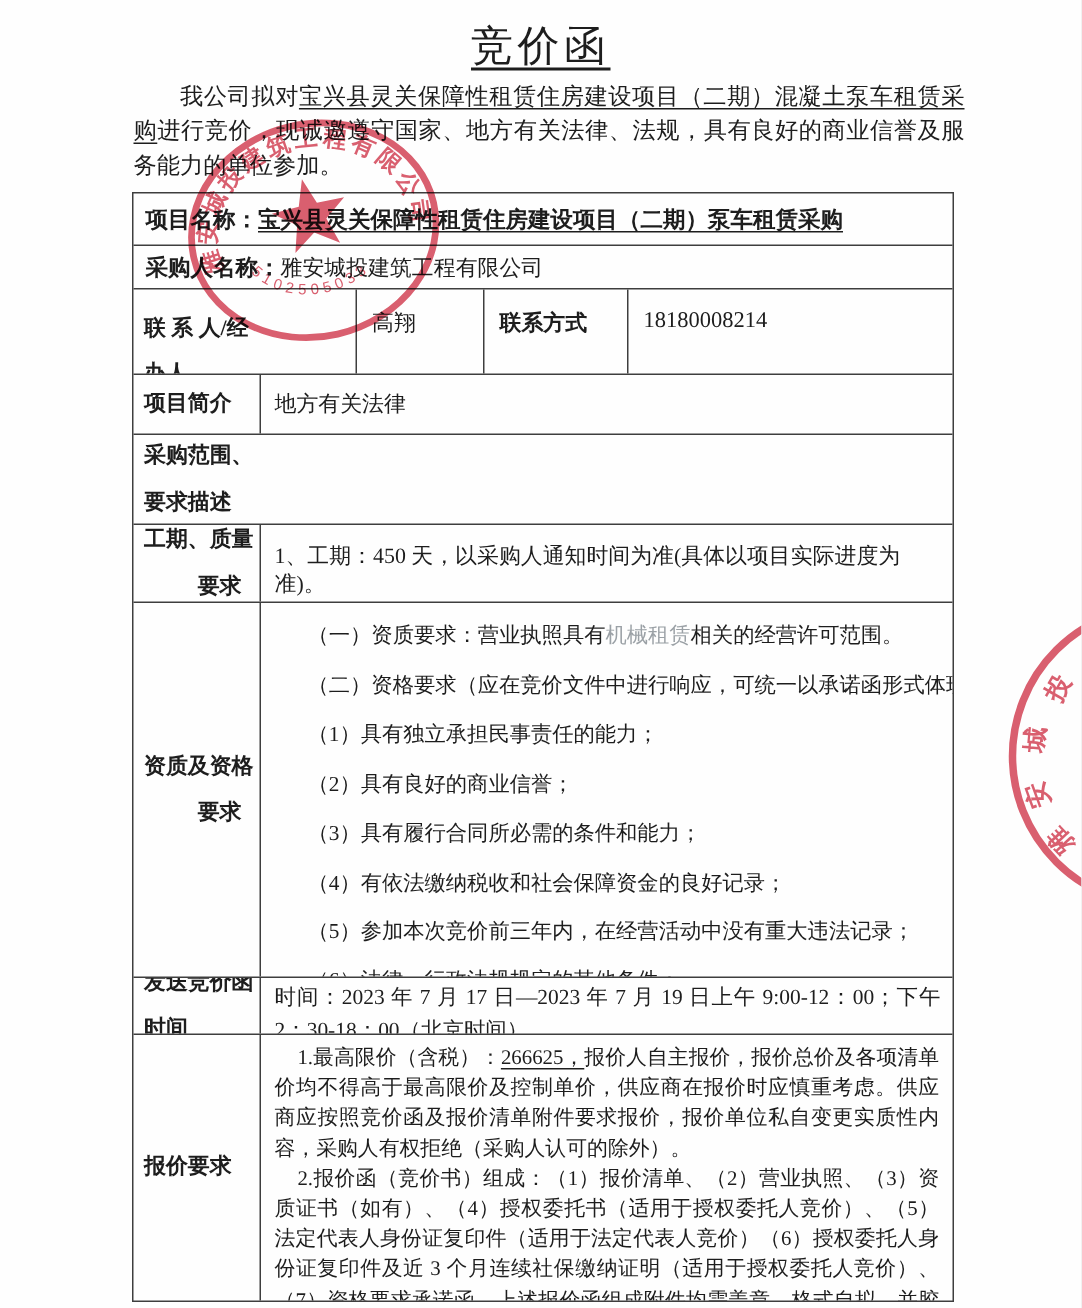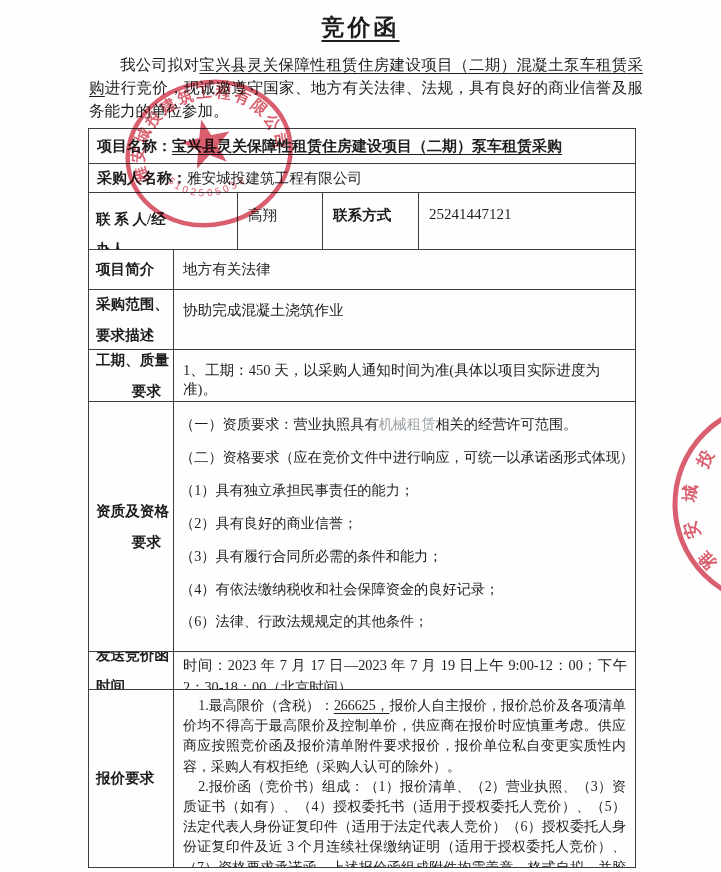--- a/index.html
+++ b/index.html
@@ -3,21 +3,21 @@
 <meta charset="utf-8">
 <style>
   html,body{margin:0;padding:0;background:#e8e8e8;}
   .page{
     position:relative; width:721px; height:872px; background:#fefefe;
     overflow:hidden; font-family:"Liberation Serif","DejaVu Serif",serif;
     color:#1d1d1d; margin:0 auto;
   }
   
   .title{position:absolute; top:12px; left:0; width:100%; text-align:center;}
-  .title span{font-size:23px; font-weight:bold; letter-spacing:3px;
+  .title span{font-size:28px; font-weight:normal; letter-spacing:3px;
     text-decoration:underline; text-underline-offset:5px; text-decoration-thickness:1.5px;}
   .intro{position:absolute; top:52px; left:88px; width:554px;
     font-size:15.5px; line-height:23px; text-align:justify; text-indent:2em; margin:1px;}
   .u{text-decoration:underline; text-underline-offset:3px;}
   
   .doc-table{position:absolute; left:88px; top:128px; width:548px;
     border:1.3px solid #3e3e3e; box-sizing:border-box; background:transparent;}
   .row{display:flex; box-sizing:border-box;}
   .row + .row{border-top:1px solid #3e3e3e;}
   .cell{box-sizing:border-box; overflow:hidden;}
@@ -39,21 +39,21 @@
   .r9{height:178px;}
   .c-contact-lbl{width:148px; flex:0 0 148px; padding:11px 4px 0 7px;
     font-weight:bold; font-size:14.6px; line-height:30px;}
   .c-contact-name{width:85px; flex:0 0 85px; padding:13px 4px 0 10px; font-size:14.6px;}
   .c-contact-mlbl{width:96px; flex:0 0 96px; padding:13px 4px 0 10px;
     font-weight:bold; font-size:14.6px;}
   .c-contact-phone{flex:1; padding:13px 6px 0 10px; font-size:15px;}
   .contentcol{flex:1; padding:0 8px 0 9px;}
   .vcenter{display:flex; align-items:center;}
   .vtop{padding-top:11px;}
-  .qualwrap{flex:1; padding:6px 6px 0 6px;}
+  .qualwrap{flex:1; padding:6px 6px 0 31px;}
   .qline{line-height:32.9px; font-size:14.2px; white-space:nowrap;}
   .gray{color:#9ba1a6;}
   .timecell{flex:1; padding:3px 8px 0 9px; font-size:14.3px; line-height:21.5px; text-align:justify;}
   .quotecell{flex:1; padding:6px 9px 0 9px; font-size:13.9px; line-height:20.2px; text-align:justify;}
   .quotecell p{margin:0; text-indent:1.1em;}
   
   .stamp{position:absolute; mix-blend-mode:multiply; opacity:.88;}
   .stamp1{left:124px; top:78px; transform:rotate(-13deg);}
   .stamp2{left:632px; top:396px;}
 </style>
@@ -87,40 +87,37 @@
         <div>联 系 人/经</div>
         <div>办人</div>
       </div>
       <div class="cell c-contact-name">
         <span>高翔</span>
       </div>
       <div class="cell c-contact-mlbl">
         <span>联系方式</span>
       </div>
       <div class="cell c-contact-phone">
-        <span>25241447121</span>
+        <span>18180008214</span>
       </div>
     </div>
 
     <div class="row r4">
       <div class="cell lblcol">
         <div>项目简介</div>
       </div>
       <div class="cell contentcol vcenter val">
         <span>地方有关法律</span>
       </div>
     </div>
 
     <div class="row r5">
       <div class="cell lblcol">
         <div>采购范围、</div>
         <div>要求描述</div>
-      </div>
-      <div class="cell contentcol vtop val">
-        <span>协助完成混凝土浇筑作业</span>
       </div>
     </div>
 
     <div class="row r6">
       <div class="cell lblcol">
         <div>工期、质量</div>
         <div class="c2">要求</div>
       </div>
       <div class="cell contentcol vtop val">
         <span>1、工期：450 天，以采购人通知时间为准(具体以项目实际进度为准)。</span>
@@ -132,20 +129,21 @@
         <div>资质及资格</div>
         <div class="c2">要求</div>
       </div>
       <div class="cell qualwrap">
         <div class="qline"><span>（一）资质要求：营业执照具有</span><span class="gray">机械租赁</span><span>相关的经营许可范围。</span></div>
         <div class="qline">（二）资格要求（应在竞价文件中进行响应，可统一以承诺函形式体现）</div>
         <div class="qline">（1）具有独立承担民事责任的能力；</div>
         <div class="qline">（2）具有良好的商业信誉；</div>
         <div class="qline">（3）具有履行合同所必需的条件和能力；</div>
         <div class="qline">（4）有依法缴纳税收和社会保障资金的良好记录；</div>
+        <div class="qline">（5）参加本次竞价前三年内，在经营活动中没有重大违法记录；</div>
         <div class="qline">（6）法律、行政法规规定的其他条件；</div>
       </div>
     </div>
 
     <div class="row r8">
       <div class="cell lblcol">
         <div>发送竞价函</div>
         <div>时间</div>
       </div>
       <div class="cell timecell">

